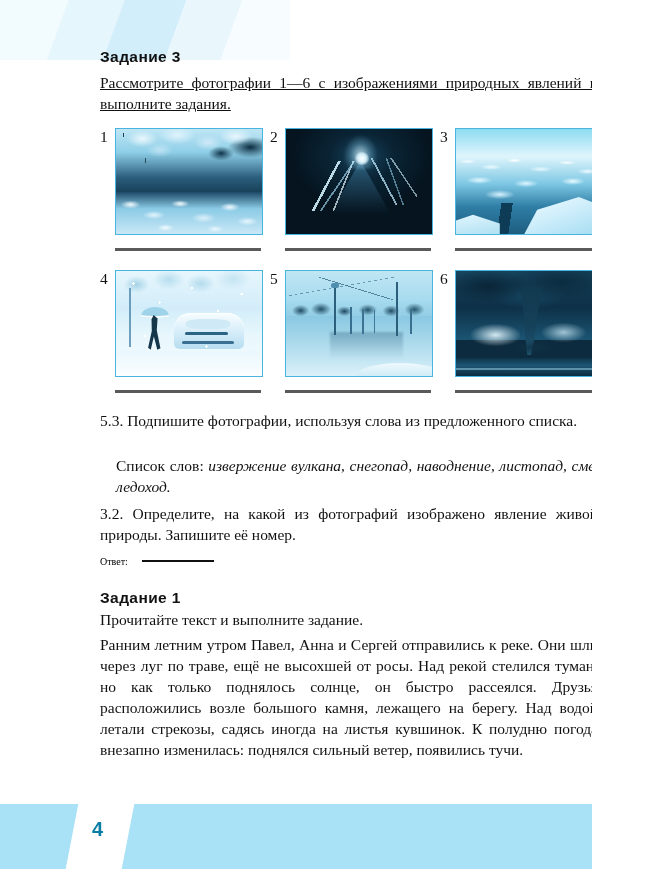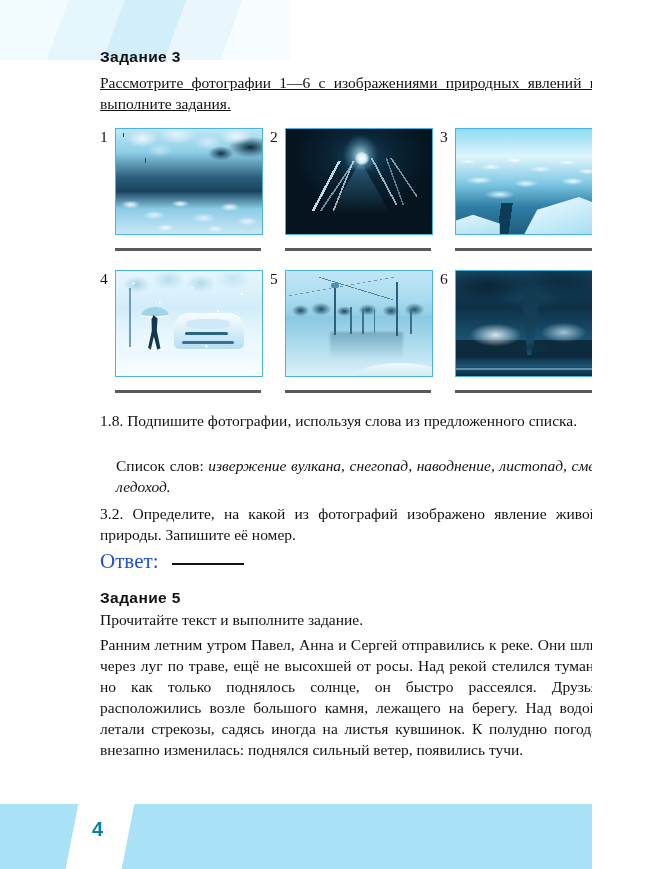--- a/index.html
+++ b/index.html
@@ -39,21 +39,21 @@
   }
   .intro{position:absolute;top:72px;left:0;width:498px;text-decoration:underline;}
   .t31{position:absolute;top:410px;left:0;width:498px;}
   .wordlist{position:absolute;top:455px;left:16px;width:498px;}
   .wordlist .it{font-style:italic;}
   .t32{position:absolute;top:503px;left:0;width:498px;}
   .answer-row{position:absolute;top:549px;left:0;width:498px;}
   .t4-intro{position:absolute;top:609px;left:0;width:498px;}
   .t4-body{position:absolute;top:634px;left:0;width:498px;}
 
-  .answer-label{font-size:21px;color:#1d4ed8;}
+  .answer-label{font-size:10px;color:#000000;}
   .answer-blank{
     display:inline-block;width:72px;border-bottom:2px solid #111;
     margin-left:14px;vertical-align:3px;height:11px;
   }
 
   
   .grid{position:absolute;top:128px;left:0;width:500px;}
   .grid-row{position:relative;height:142px;}
   .cell{position:absolute;top:0;width:167px;height:142px;}
   .cell.c0{left:0;} .cell.c1{left:170px;} .cell.c2{left:340px;}
@@ -343,33 +343,33 @@
             <div class="lay debris"></div>
             <div class="lay ground"></div>
             <div class="lay gline"></div>
           </div>
           <div class="rule"></div>
         </div>
 
       </div>
     </div>
 
-    <p class="body t31">1.8. Подпишите фотографии, используя слова из предложенного списка.</p>
+    <p class="body t31">5.3. Подпишите фотографии, используя слова из предложенного списка.</p>
 
     <p class="body wordlist">
       <span>Список слов: </span><span class="it">извержение вулкана, снегопад, наводнение, листопад, смерч, ледоход.</span>
     </p>
 
     <p class="body t32">3.2. Определите, на какой из фотографий изображено явление живой природы. Запишите её номер.</p>
 
     <div class="answer-row">
       <span class="answer-label">Ответ:</span><span class="answer-blank"></span>
     </div>
 
-    <h2 class="task-title task4-title">Задание  5</h2>
+    <h2 class="task-title task4-title">Задание  1</h2>
     <p class="body t4-intro">Прочитайте текст и выполните задание.</p>
     <p class="body t4-body">Ранним летним утром Павел, Анна и Сергей отправились к реке. Они шли через луг по траве, ещё не высохшей от росы. Над рекой стелился туман, но как только поднялось солнце, он быстро рассеялся. Друзья расположились возле большого камня, лежащего на берегу. Над водой летали стрекозы, садясь иногда на листья кувшинок. К полудню погода внезапно изменилась: поднялся сильный ветер, появились тучи.</p>
 
   </div>
 
   <div class="footer">
     <div class="footer-slab"></div>
     <span class="page-no">4</span>
   </div>
 

